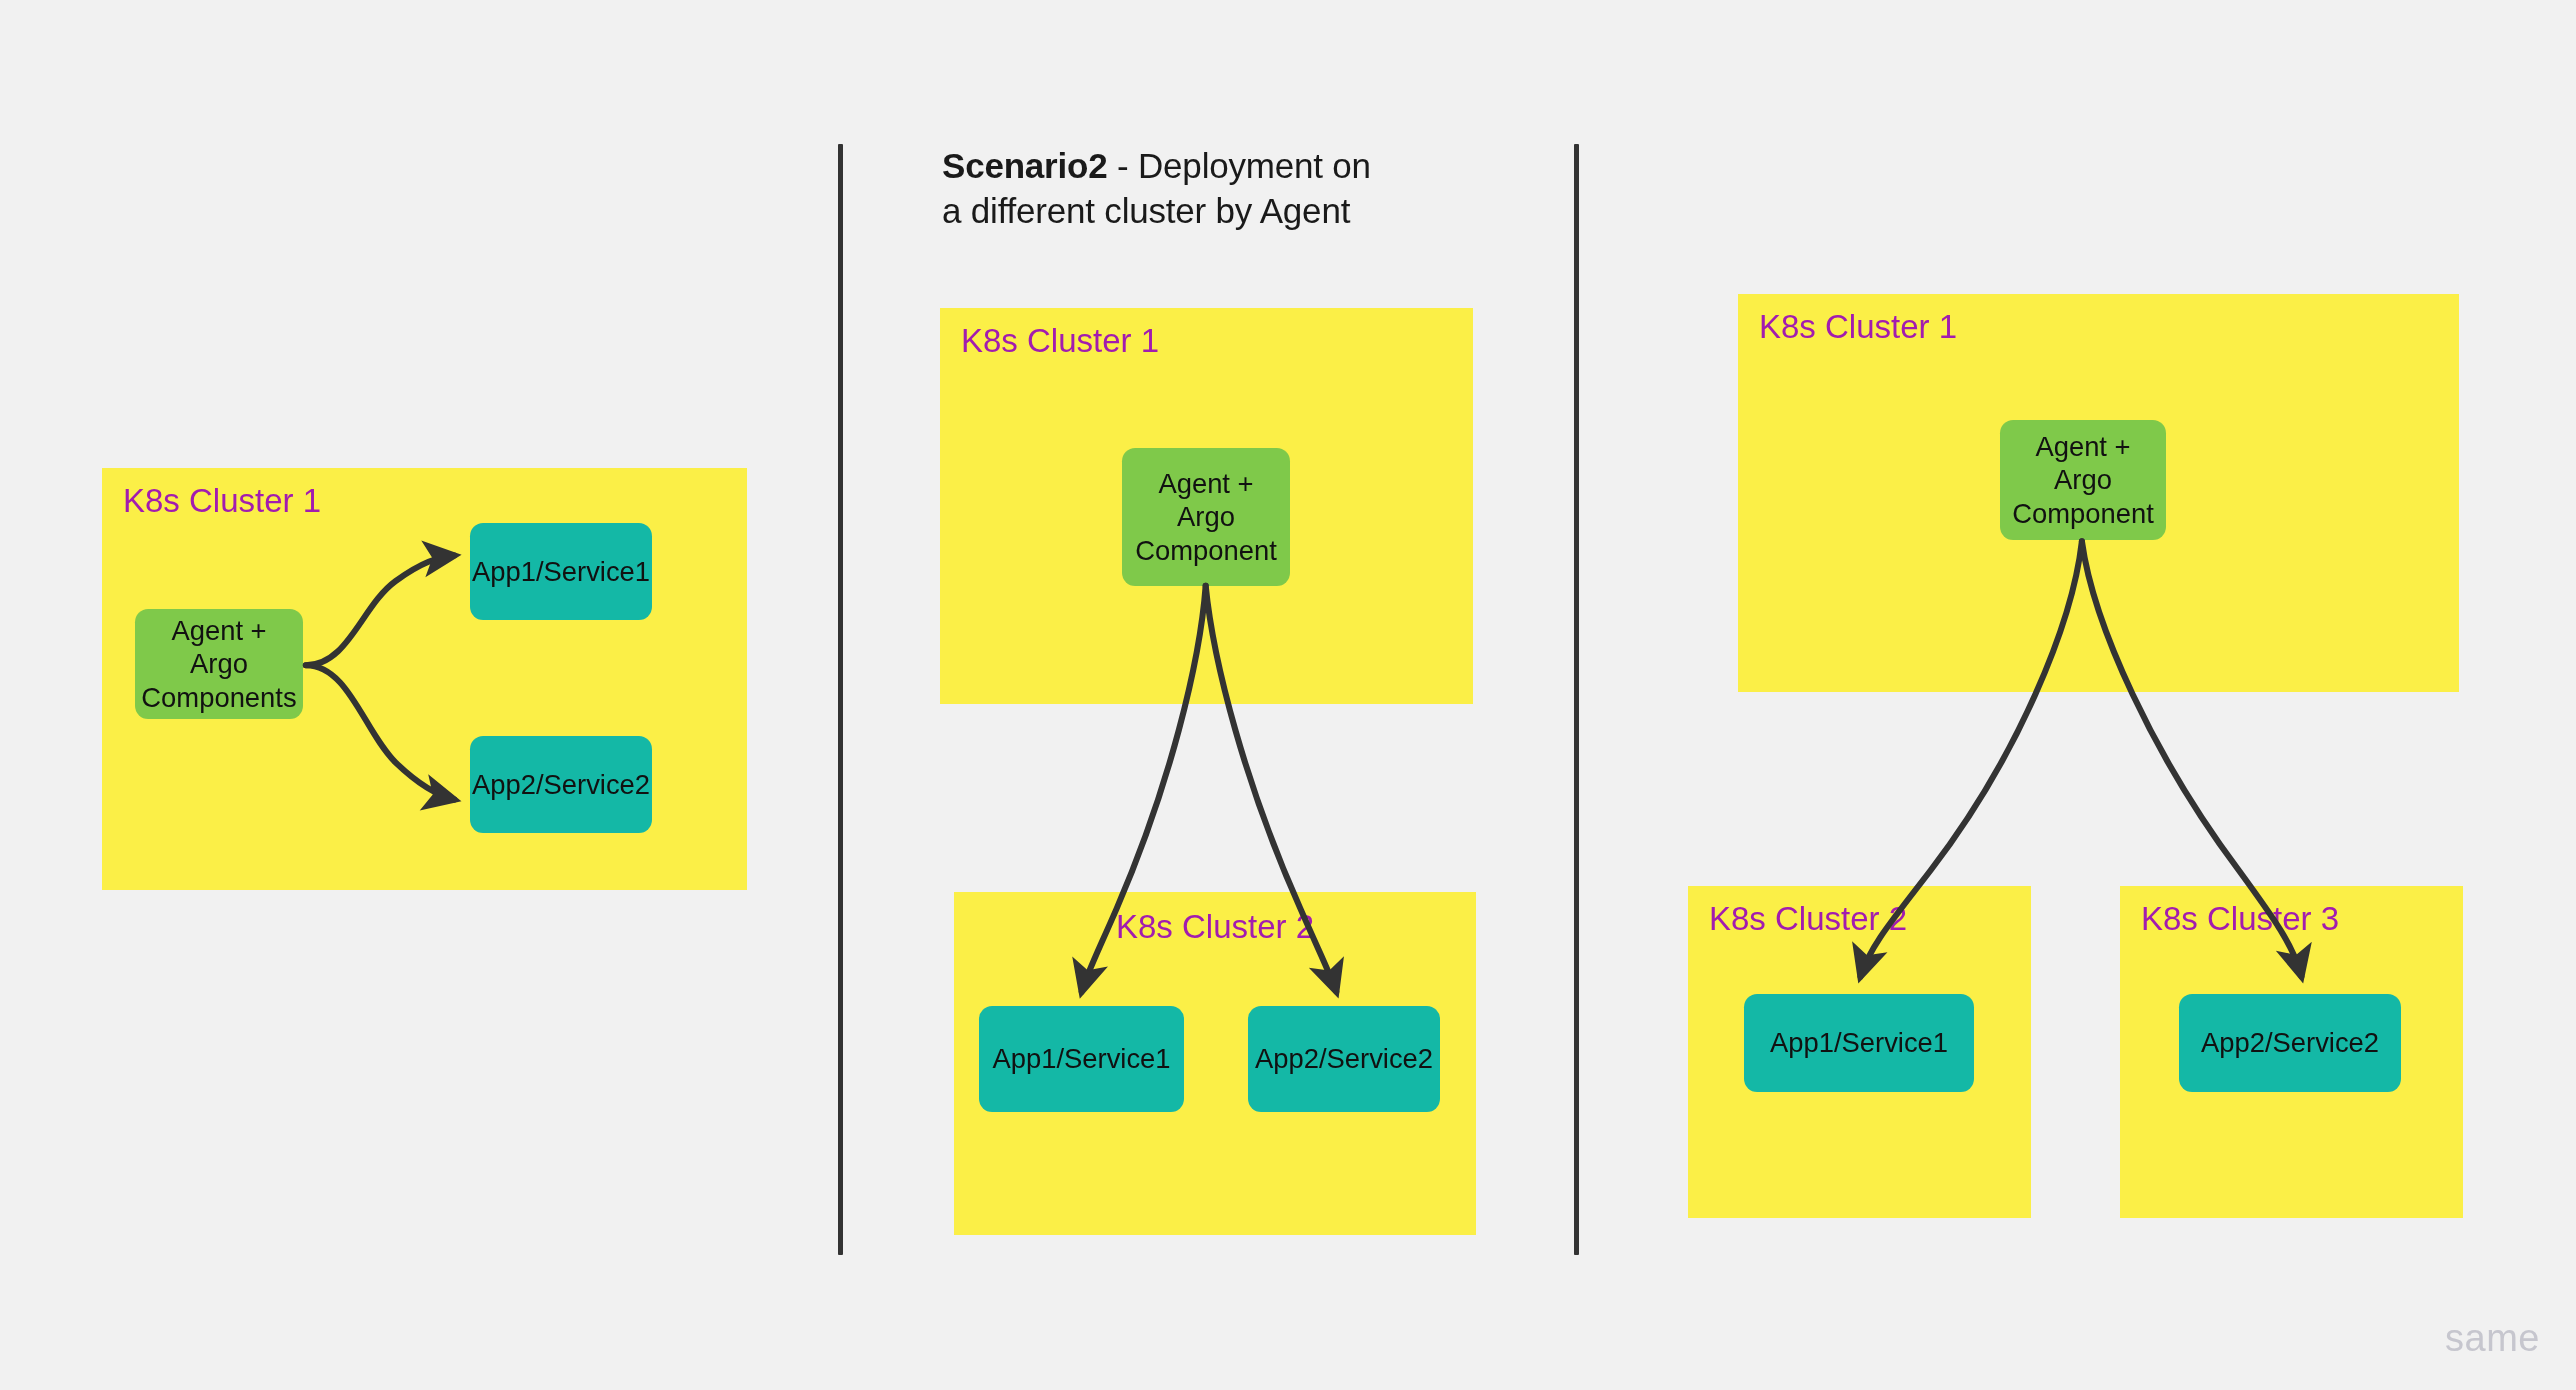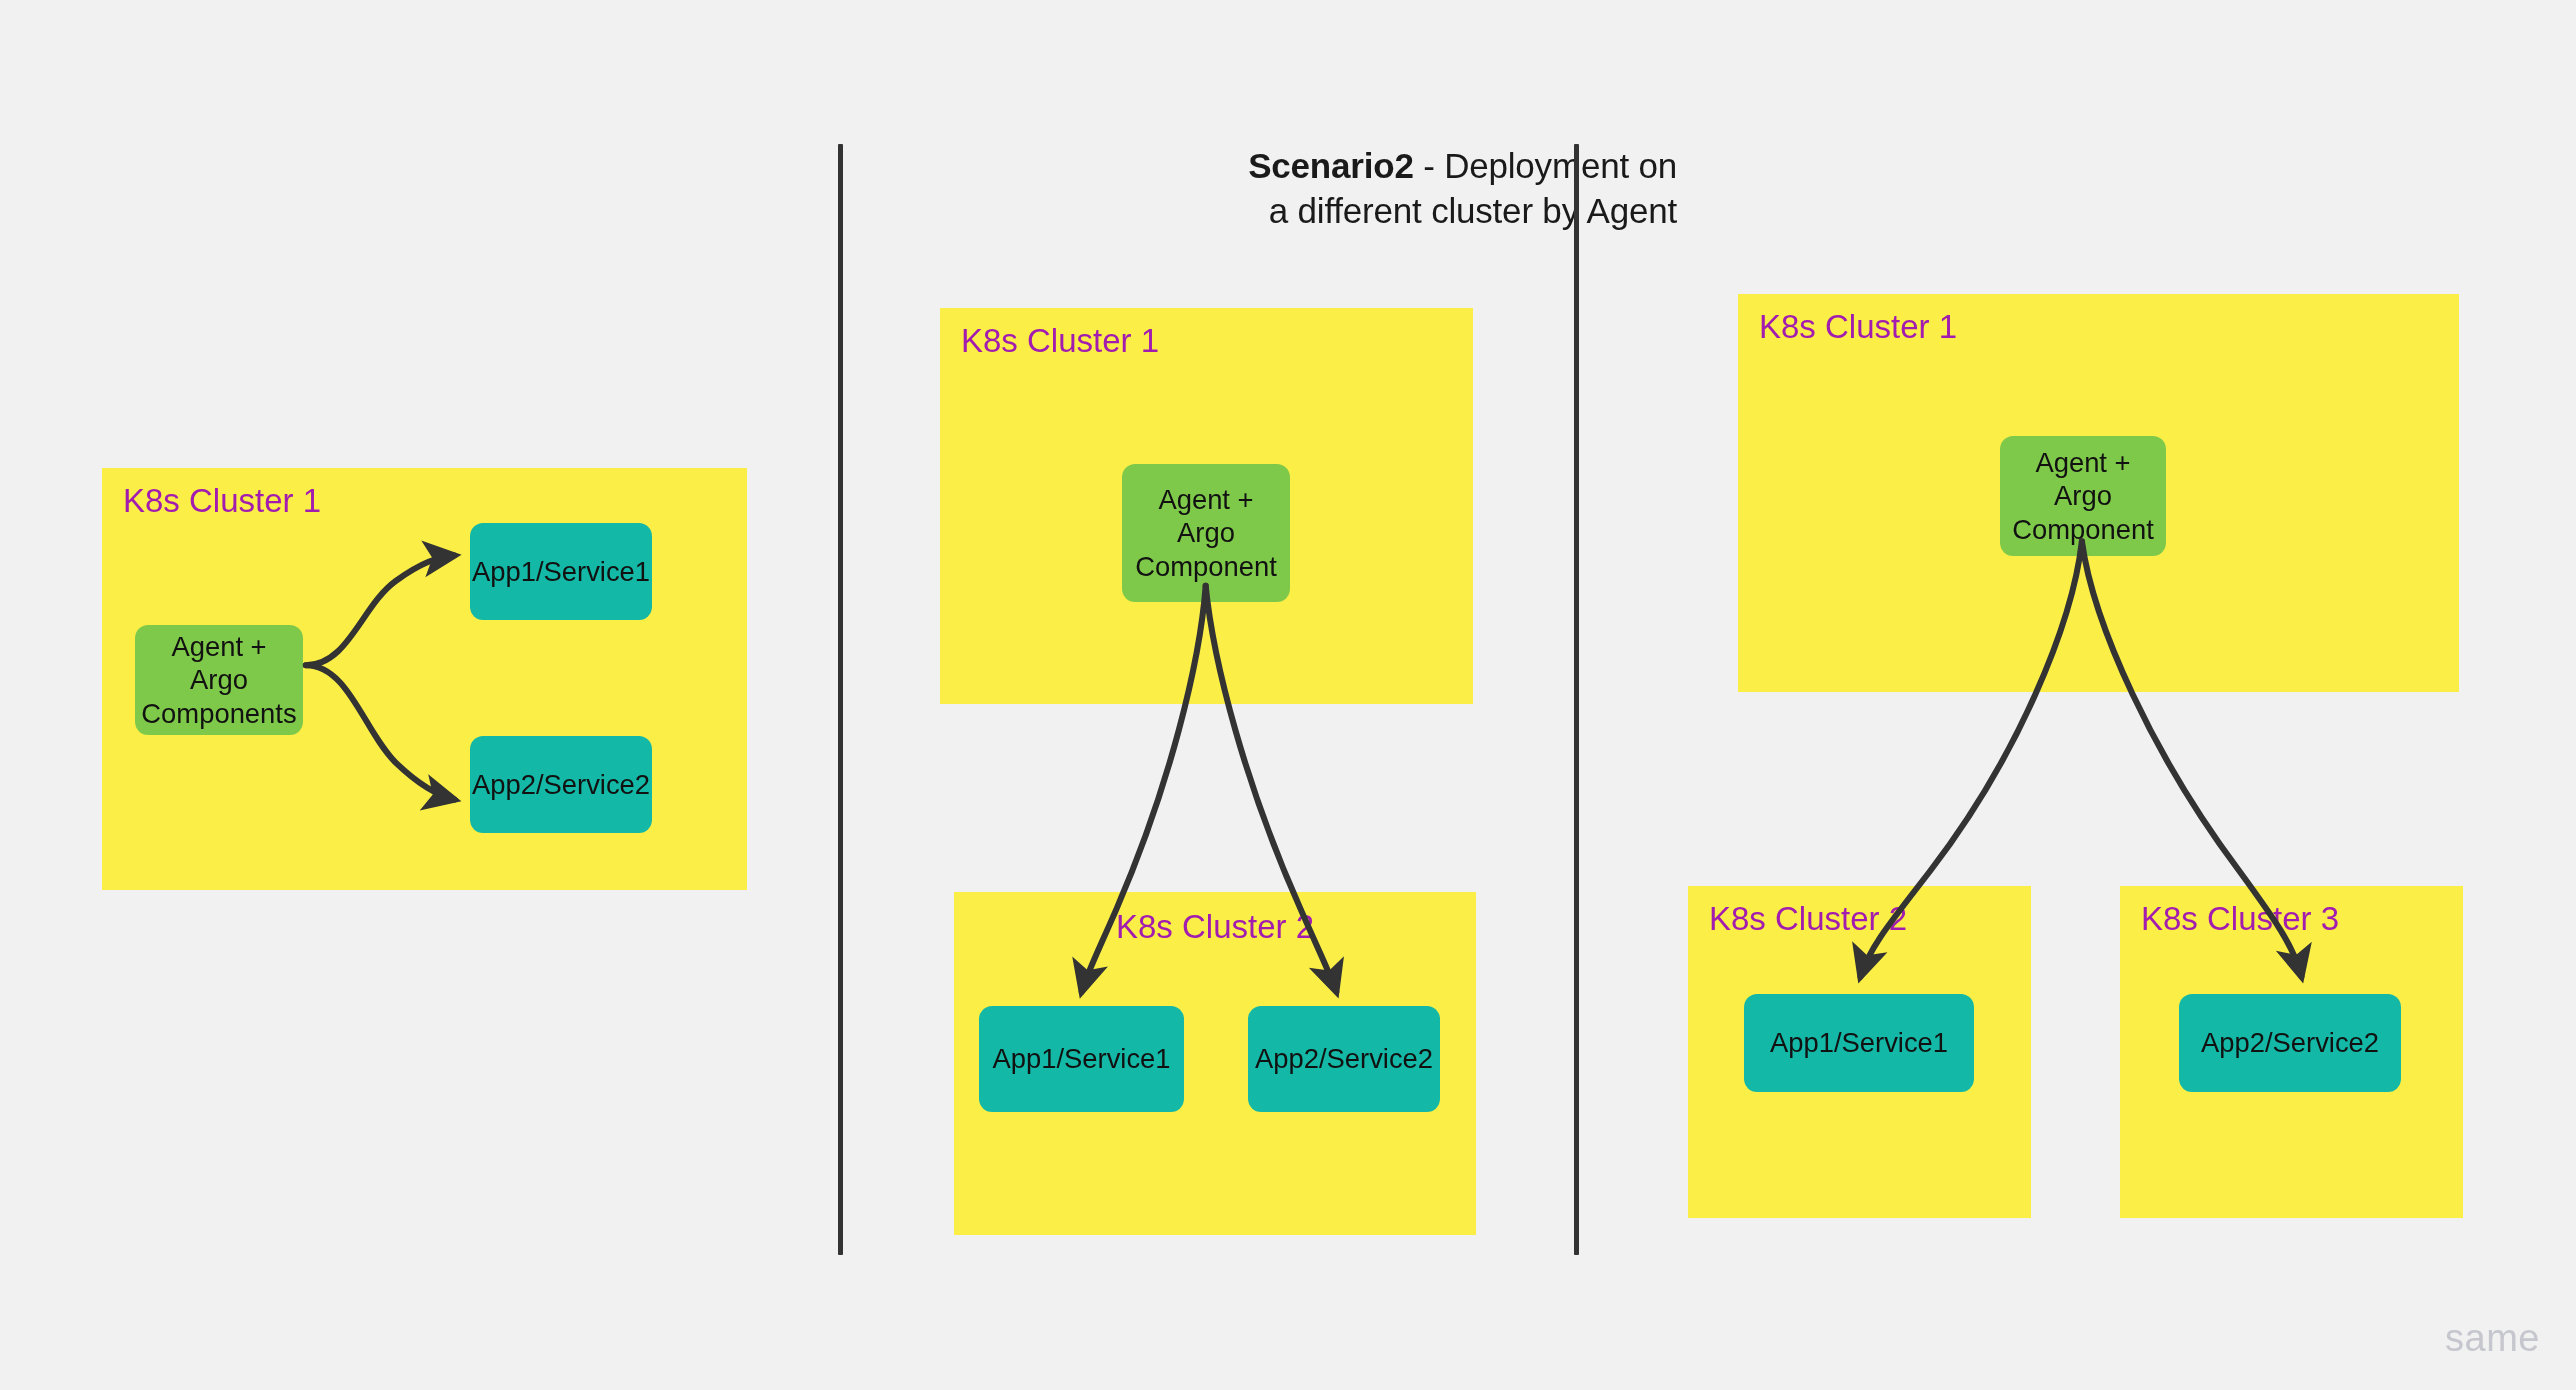--- a/index.html
+++ b/index.html
@@ -80,21 +80,20 @@
     text-align: center;
     color: #111111;
     font-size: 27.4px;
     line-height: 1.22;
     border-radius: 13.2px;
     white-space: pre-line;
     padding: 3.8px 5.7px;
   }
   .node.agent {
     background: #7fc94a;
-    margin-top: 16px;
   }
   .node.app {
     background: #14b8a6;
     text-align: center;
   }
 
   
   .arrows {
     position: absolute;
     left: 0; top: 0;
@@ -114,21 +113,21 @@
     letter-spacing: 0.5px;
     font-weight: 400;
   }
 </style>
 </head>
 <body>
 
 <div class="canvas">
 
 
-  <div class="scenario-title" style="left:1052px; top:144px; width:625px;text-align:right;"><span class="lead">Scenario2</span><span> - Deployment on
+  <div class="scenario-title" style="left:942px; top:144px; width:625px;"><span class="lead">Scenario2</span><span> - Deployment on
 a different cluster by Agent</span></div>
 
 
   <div class="divider" style="left:838px; top:144px; height:1111px;"></div>
   <div class="divider" style="left:1574px; top:144px; height:1111px;"></div>
 
   <div class="cluster" style="left:102px; top:468px; width:645px; height:422px;">
     <div class="cluster-label left">K8s Cluster 1</div>
   </div>
 

